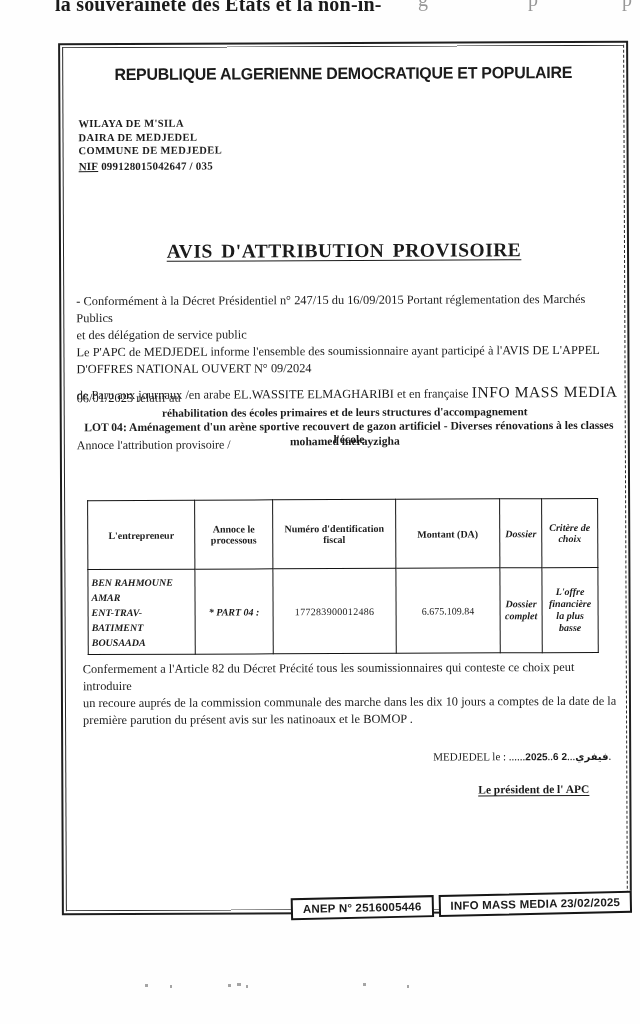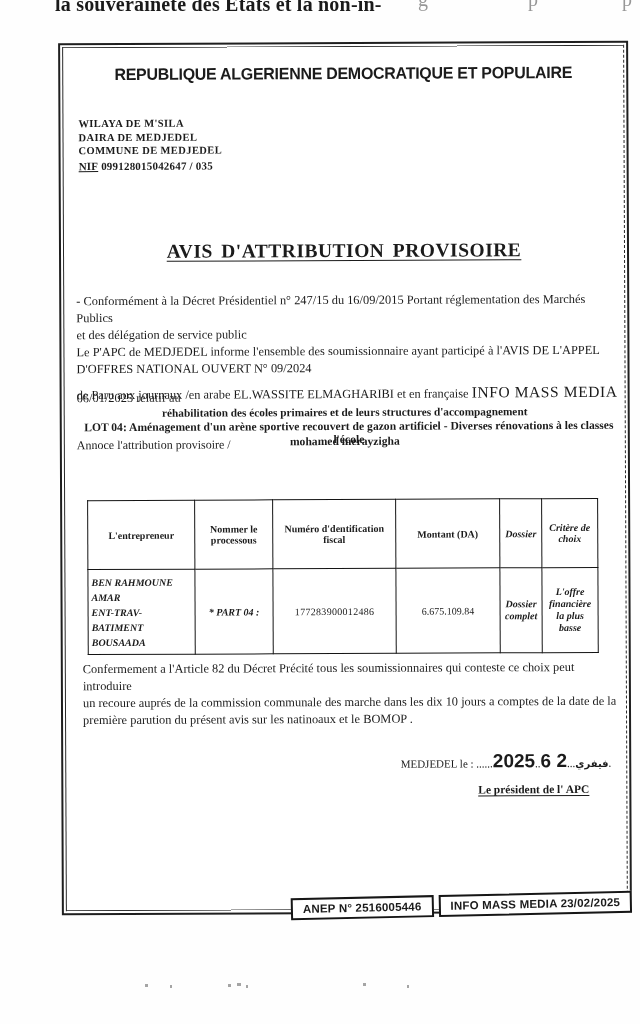--- a/index.html
+++ b/index.html
@@ -41,21 +41,21 @@
   .th-italic{font-style:italic;}
   .cell-entr{font-weight:bold;font-style:italic;font-size:9.8px;text-align:left;line-height:15px;border-radius:22px;}
   .cell-lot{font-weight:bold;font-style:italic;font-size:10px;text-align:center;}
   .cell-num{font-size:12.5px;text-align:center;letter-spacing:.3px;}
   .cell-montant{font-size:12.5px;text-align:center;}
   .cell-dossier{font-weight:bold;font-style:italic;font-size:9.8px;text-align:center;line-height:12px;}
   .cell-critere{font-weight:bold;font-style:italic;font-size:9.5px;text-align:center;line-height:12px;}
   .footer-par{left:20px;top:616px;width:538px;font-size:12.4px;line-height:17px;}
   
   .sign-line{right:18px;top:707px;font-size:11px;white-space:nowrap;}
-  .stamp{font-family:"Liberation Sans", sans-serif;font-weight:bold;font-size:19px;margin-top:28px;}
+  .stamp{font-family:"Liberation Sans", sans-serif;font-weight:bold;font-size:10px;margin-top:28px;}
   .stamp-ar{font-family:"DejaVu Sans", sans-serif;font-weight:bold;font-size:10px;}
   .president{right:40px;top:740px;font-weight:bold;font-size:11.5px;text-decoration:underline;text-underline-offset:2px;}
   
   .bottom-bar{position:absolute;right:-2px;top:851px;display:flex;gap:5px;transform:rotate(-1deg);
     font-family:"Liberation Sans", sans-serif;font-weight:bold;}
   .ref-box{border:2px solid #161616;background:#fff;padding:3px 10px;font-size:11.5px;white-space:nowrap;letter-spacing:.2px;}
   
   .speck{position:absolute;width:3px;height:3px;background:#8f8f8f;opacity:.8;}
 </style>
 </head>
@@ -101,21 +101,21 @@
         <col style="width:107px">
           <col style="width:78px">
           <col style="width:123px">
         <col style="width:104px">
           <col style="width:42px">
           <col style="width:56px">
       </colgroup>
       <tbody>
         <tr>
           <th>L'entrepreneur</th>
-          <th>Nommer le processous</th>
+          <th>Annoce le processous</th>
           <th>Numéro d'dentification fiscal</th>
           <th>Montant (DA)</th>
           <th class="th-italic">Dossier</th>
           <th class="th-italic">Critère de choix</th>
         </tr>
         <tr>
           <td class="cell-entr">
             <div>BEN RAHMOUNE AMAR</div>
             <div>ENT-TRAV-BATIMENT</div>
             <div>BOUSAADA</div>

